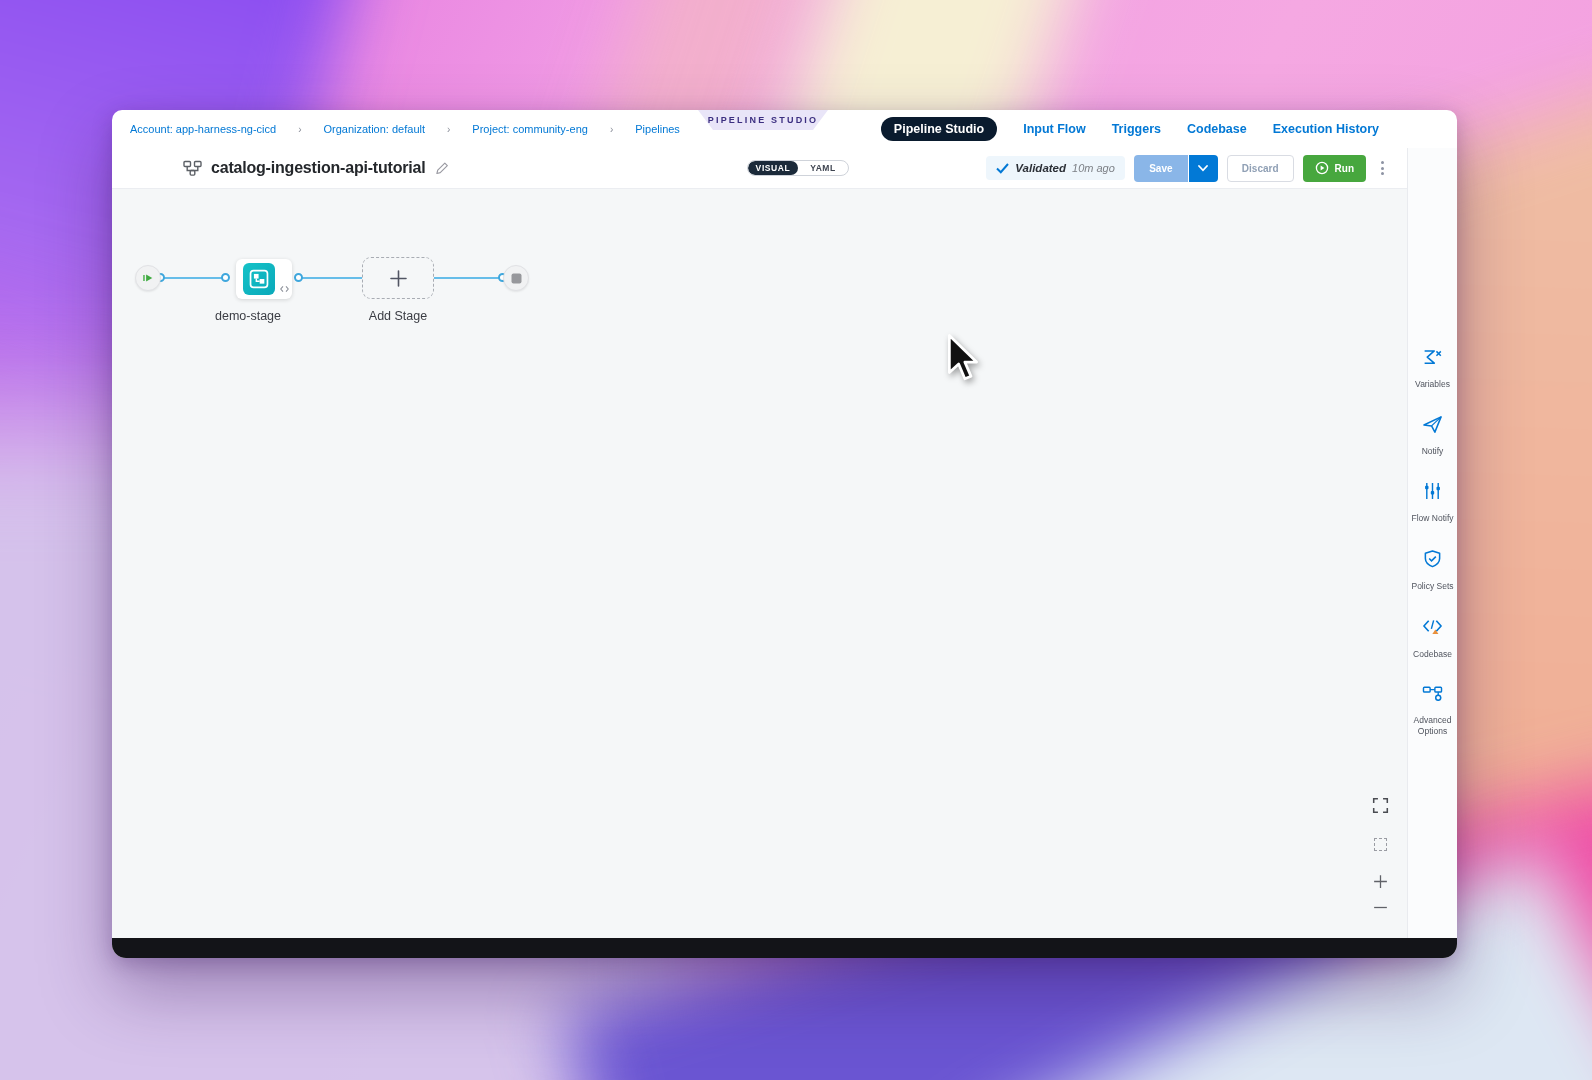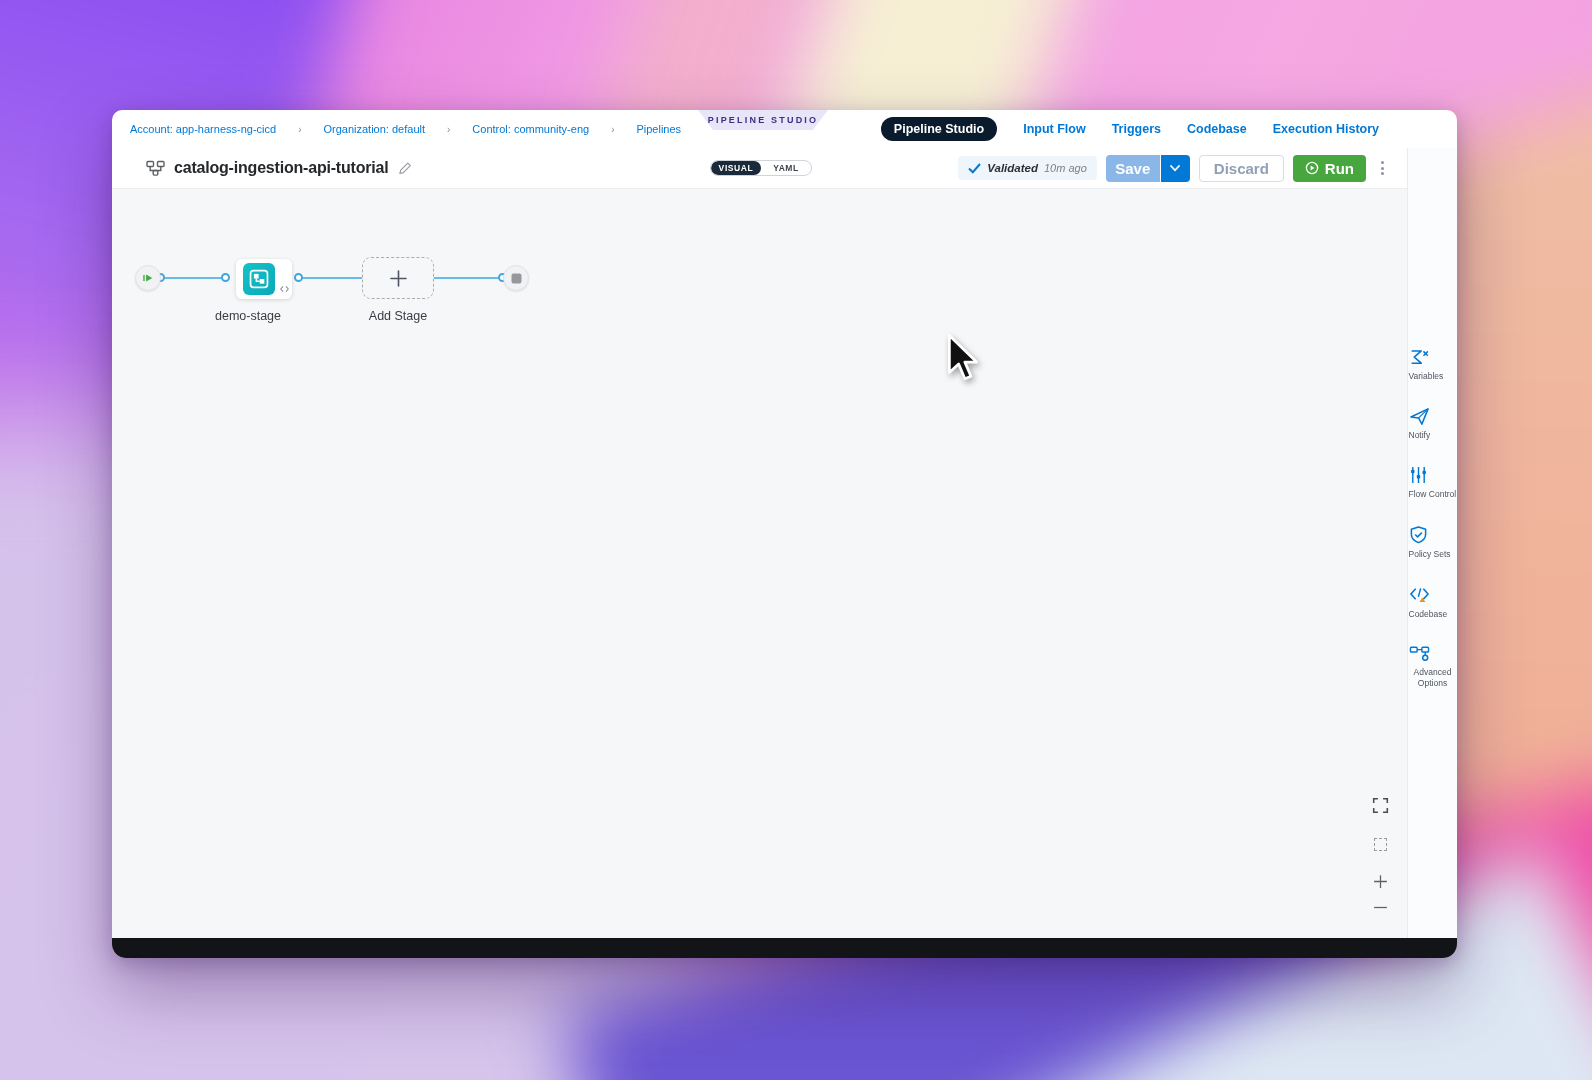--- a/index.html
+++ b/index.html
@@ -35,37 +35,37 @@
                   letter-spacing:2.2px; display:flex; align-items:center; justify-content:center;
                   clip-path:polygon(0 0,100% 0,calc(100% - 15px) 100%,15px 100%); }
 
   .tabs { position:absolute; right:78px; top:0; height:38px; display:flex; align-items:center; gap:26px; }
   .tab { font-size:12.5px; font-weight:600; color:#0278d5; cursor:pointer; white-space:nowrap; }
   .tab.active { background:#0a1b2e; color:#fff; padding:5px 13px; border-radius:14px; }
 
   .body-row { display:flex; height:790px; }
   .left-col { width:1295px; display:flex; flex-direction:column; }
 
-  .toolbar { position:relative; height:40px; display:flex; align-items:center; padding-left:34px; }
+  .toolbar { position:relative; height:40px; display:flex; align-items:center; padding-left:34px;margin-left:37px; }
   .title-group { display:flex; align-items:center; gap:9px; }
   .page-title { font-size:16px; font-weight:700; color:#24272b; letter-spacing:-.2px; }
 
   .toggle { position:absolute; left:598px; top:12px; width:102px; height:16px; border:1px solid #cfd3da;
             border-radius:9px; background:#fff; display:flex; overflow:hidden; }
   .toggle-seg { flex:1; display:flex; align-items:center; justify-content:center;
                 font-size:8.5px; font-weight:bold; letter-spacing:.6px; color:#3e4450; cursor:pointer;text-align:right; }
   .toggle-seg.sel { background:#1b2a3a; color:#fff; border-radius:9px; }
 
   .actions { position:absolute; right:17px; top:6px; height:28px; display:flex; align-items:center; gap:9px; }
   .validated { display:flex; align-items:center; gap:6px; background:#eef6fc; border-radius:4px;
                height:24px; padding:0 10px;font-style:italic; }
   .validated .v-label { font-size:11.5px; font-weight:600; color:#2b2f36; }
   .validated .v-time { font-size:11px; color:#7d8086; }
   .btn { display:flex; align-items:center; justify-content:center; height:27px; border-radius:4px;
-         font-size:15px; font-weight:600; cursor:pointer; user-select:none; }
+         font-size:10px; font-weight:600; cursor:pointer; user-select:none; }
   .save-split { display:flex; }
   .save-main { width:54px; background:#8ab6e8; color:#fff; border-radius:4px 0 0 4px; }
   .save-caret { width:29px; background:#0279d6; border-radius:0 4px 4px 0; margin-left:1px;
                 display:flex; align-items:center; justify-content:center; cursor:pointer; }
   .discard { padding:0 14px; background:#fff; border:1px solid #d9dce3; color:#90a0b5; }
   .run { padding:0 12px; background:#47a73e; color:#fff; gap:6px; }
   .kebab { display:flex; flex-direction:column; gap:2.5px; padding:4px 6px; cursor:pointer; }
   .kebab i { width:3px; height:3px; border-radius:50%; background:#8d93a3; }
 
   
@@ -89,21 +89,21 @@
                 font-size:12.5px; color:#3b3d44; }
 
   .canvas-controls { position:absolute; right:16px; bottom:20px; display:flex; flex-direction:column;
                      align-items:center; }
   .cbtn { width:22px; height:22px; display:flex; align-items:center; justify-content:center; cursor:pointer; }
   .dash-sq { width:13px; height:13px; border:1px dashed #9a9ca3; }
 
   
   .sidebar { width:50px; border-left:1px solid #e9ebef; background:#fbfcfd;
              display:flex; flex-direction:column; align-items:center; padding-top:200px; gap:25px; }
-  .side-item { display:flex; flex-direction:column; align-items:flex-start; gap:4px; cursor:pointer; width:48px; }
+  .side-item { display:flex; flex-direction:column; align-items:center; gap:12px; cursor:pointer; width:48px; }
   .side-label { font-size:8.5px; color:#50545e; text-align:center; line-height:1.25; }
 
   .win-footer { position:absolute; left:0; right:0; bottom:0; height:20px; background:#131418;
                 border-radius:0 0 14px 14px; }
 
   .cursor { position:absolute; left:944px; top:333px; z-index:60; pointer-events:none;
             filter:drop-shadow(2px 3px 3px rgba(0,0,0,.35)); }
 </style>
 </head>
 <body>
@@ -120,21 +120,21 @@
 </div>
 
 <div class="win">
 
   <div class="row1">
     <nav class="breadcrumb">
       <a>Account: app-harness-ng-cicd</a>
       <span class="crumb-sep">›</span>
       <a>Organization: default</a>
       <span class="crumb-sep">›</span>
-      <a>Control: community-eng</a>
+      <a>Project: community-eng</a>
       <span class="crumb-sep">›</span>
       <a>Pipelines</a>
     </nav>
 
     <div class="studio-badge">PIPELINE STUDIO</div>
 
     <nav class="tabs">
       <span class="tab active">Pipeline Studio</span>
       <span class="tab">Input Flow</span>
       <span class="tab">Triggers</span>
@@ -290,21 +290,21 @@
         <span class="side-label">Notify</span>
       </div>
 
       <div class="side-item">
         <svg width="19" height="20" viewBox="0 0 20 20">
           <path d="M4 1.5 v17 M10 1.5 v17 M16 1.5 v17" stroke="#0278d5" stroke-width="1.5"></path>
           <rect x="2.2" y="4.5" width="3.6" height="3.6" rx="1" fill="#0278d5"></rect>
           <rect x="8.2" y="10" width="3.6" height="3.6" rx="1" fill="#0278d5"></rect>
           <rect x="14.2" y="5.5" width="3.6" height="3.6" rx="1" fill="#0278d5"></rect>
         </svg>
-        <span class="side-label">Flow Control</span>
+        <span class="side-label">Flow Notify</span>
       </div>
 
       <div class="side-item">
         <svg width="19" height="20" viewBox="0 0 20 20">
           <path d="M10 1.5 L17.5 4 V9.5 c0 4.2-3.2 6.8-7.5 8.5 C5.7 16.3 2.5 13.7 2.5 9.5 V4 Z" fill="none" stroke="#0278d5" stroke-width="1.6" stroke-linejoin="round"></path>
           <polyline points="6.5,9.5 9,12 13.5,7.5" fill="none" stroke="#0278d5" stroke-width="1.6"></polyline>
         </svg>
         <span class="side-label">Policy Sets</span>
       </div>
 

